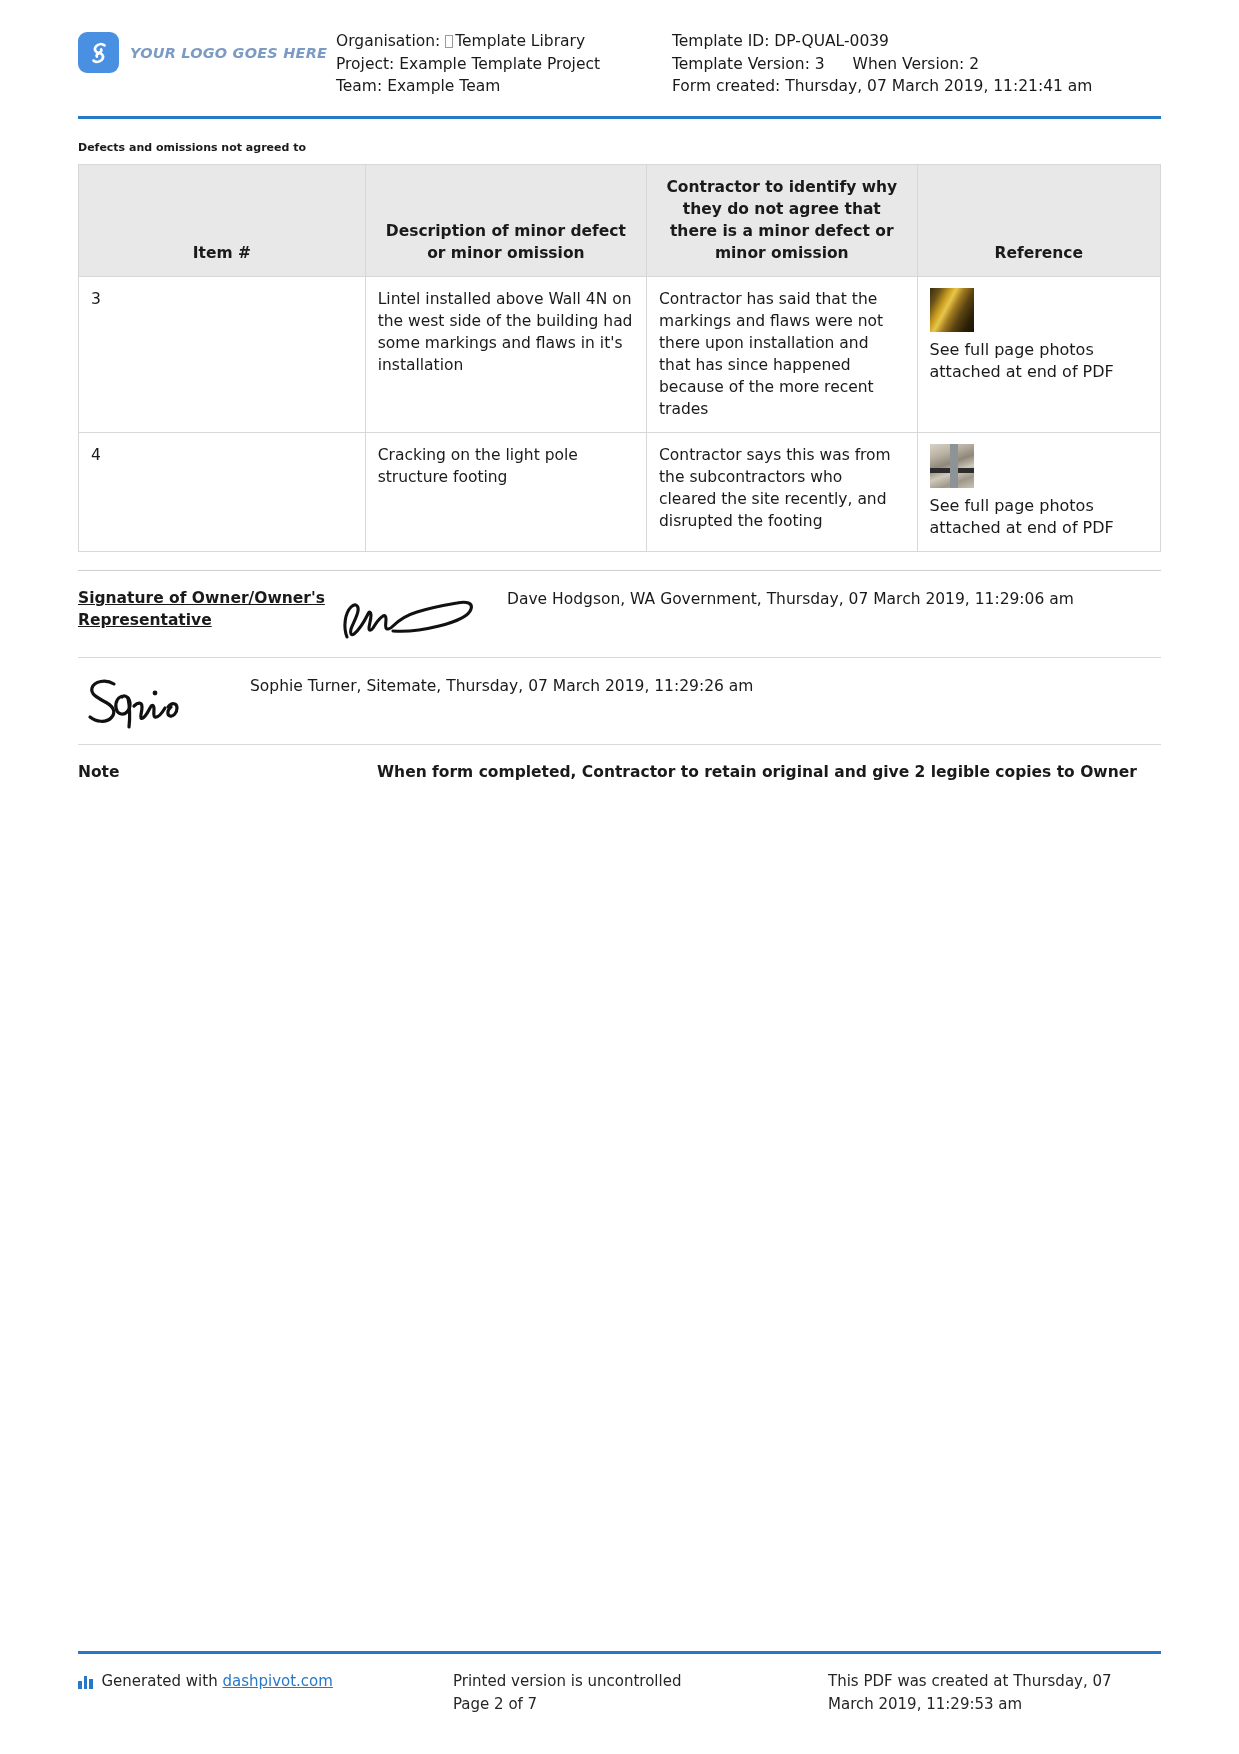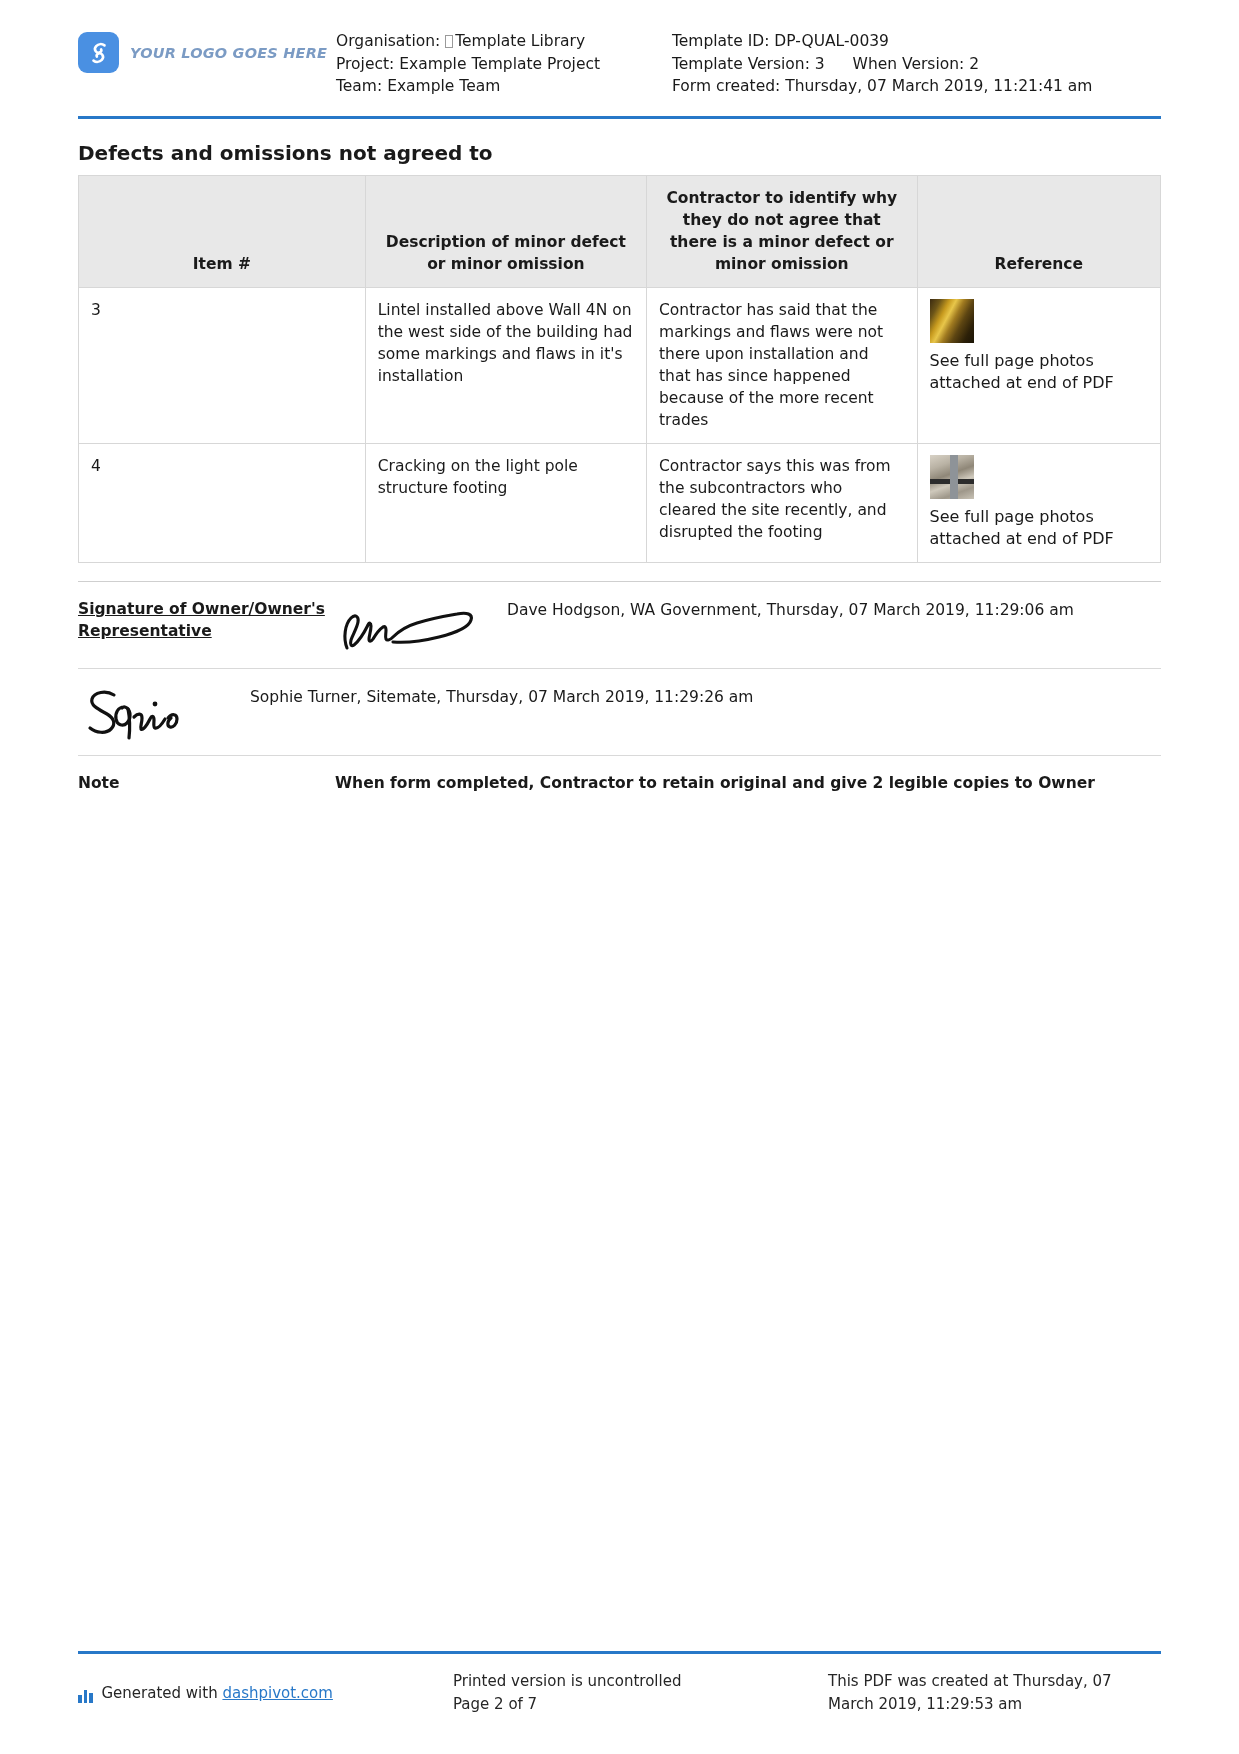--- a/index.html
+++ b/index.html
@@ -79,21 +79,21 @@
   }
 
   .rule-blue {
     height: 3px;
     background: #2878c8;
     margin: 8px 78px 0 78px;
   }
 
   
   .section-title {
-    font-size: 20px;
+    font-size: 11px;
     font-weight: bold;
     padding: 22px 78px 10px 78px;
   }
 
   
   .table-wrap { padding: 0 78px; }
   table.defects {
     width: 100%;
     border-collapse: collapse;
     table-layout: fixed;
@@ -190,20 +190,21 @@
     font-size: 15.5px;
     line-height: 22px;
     padding-top: 1px;
   }
 
   .note-row {
     display: flex;
     align-items: flex-start;
     border-top: 1px solid #d9d9d9;
     padding: 16px 0 0 0;
+    gap: 42px;
   }
   .note-label {
     flex: 0 0 257px;
     font-weight: bold;
     font-size: 15.5px;
     line-height: 22px;
   }
   .note-text {
     flex: 1 1 auto;
     font-weight: bold;
@@ -224,21 +225,21 @@
     background: #2878c8;
     margin-bottom: 16px;
   }
   .footer-cols {
     display: flex;
     font-size: 15px;
     line-height: 23px;
     color: #262626;
   }
   .fc { }
-  .fc.a { flex: 0 0 375px; display: flex; align-items: center; }
+  .fc.a { flex: 0 0 375px; display: flex; align-items: flex-start; }
   .fc.b { flex: 0 0 375px; }
   .fc.c { flex: 1 1 auto; }
   .bars-icon {
     display: inline-flex;
     align-items: flex-end;
     gap: 2px;
     height: 15px;
     margin-right: 9px;
     margin-top: 4px;
   }

